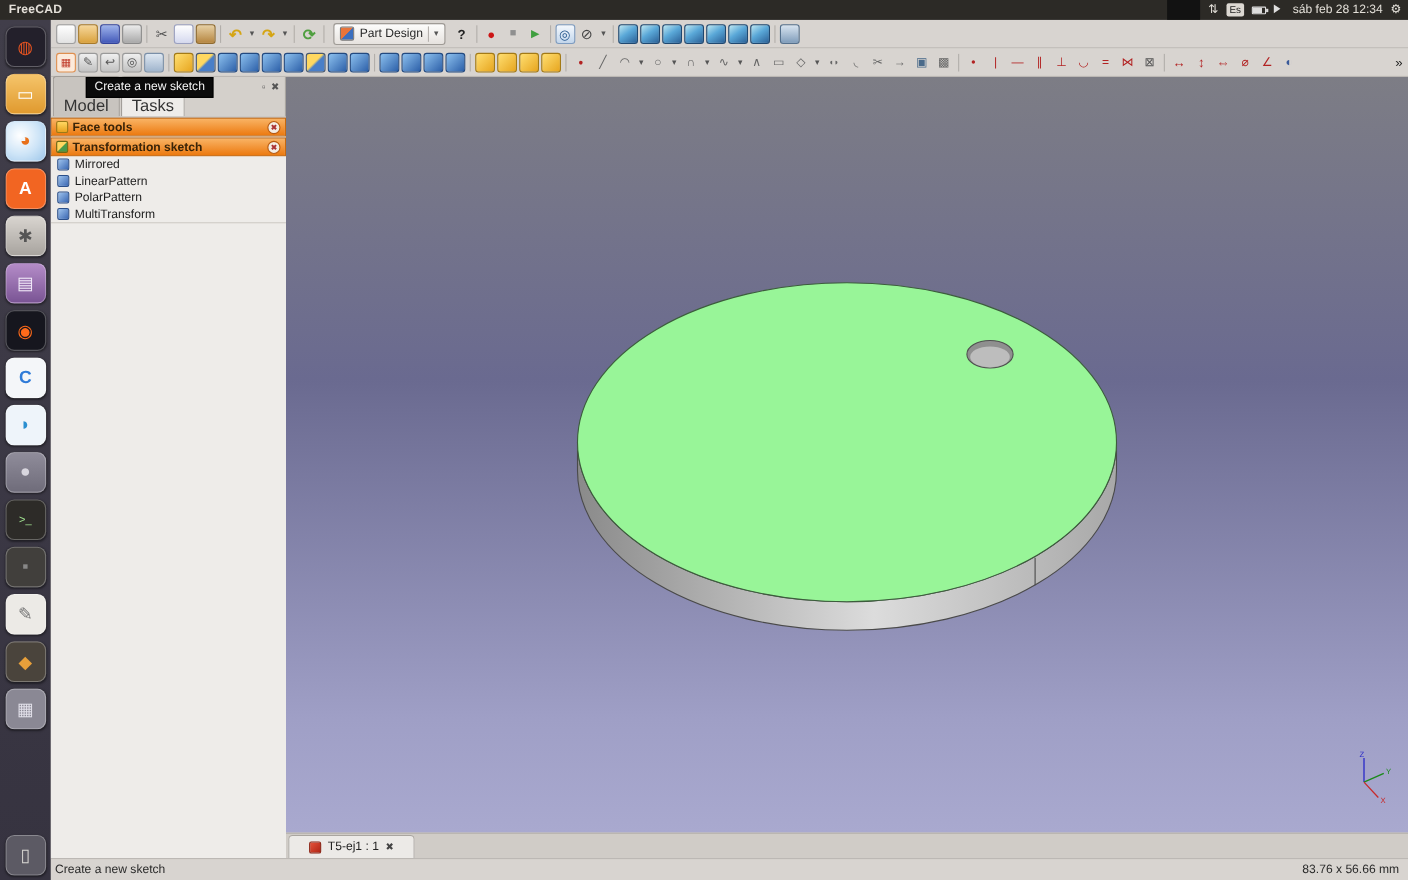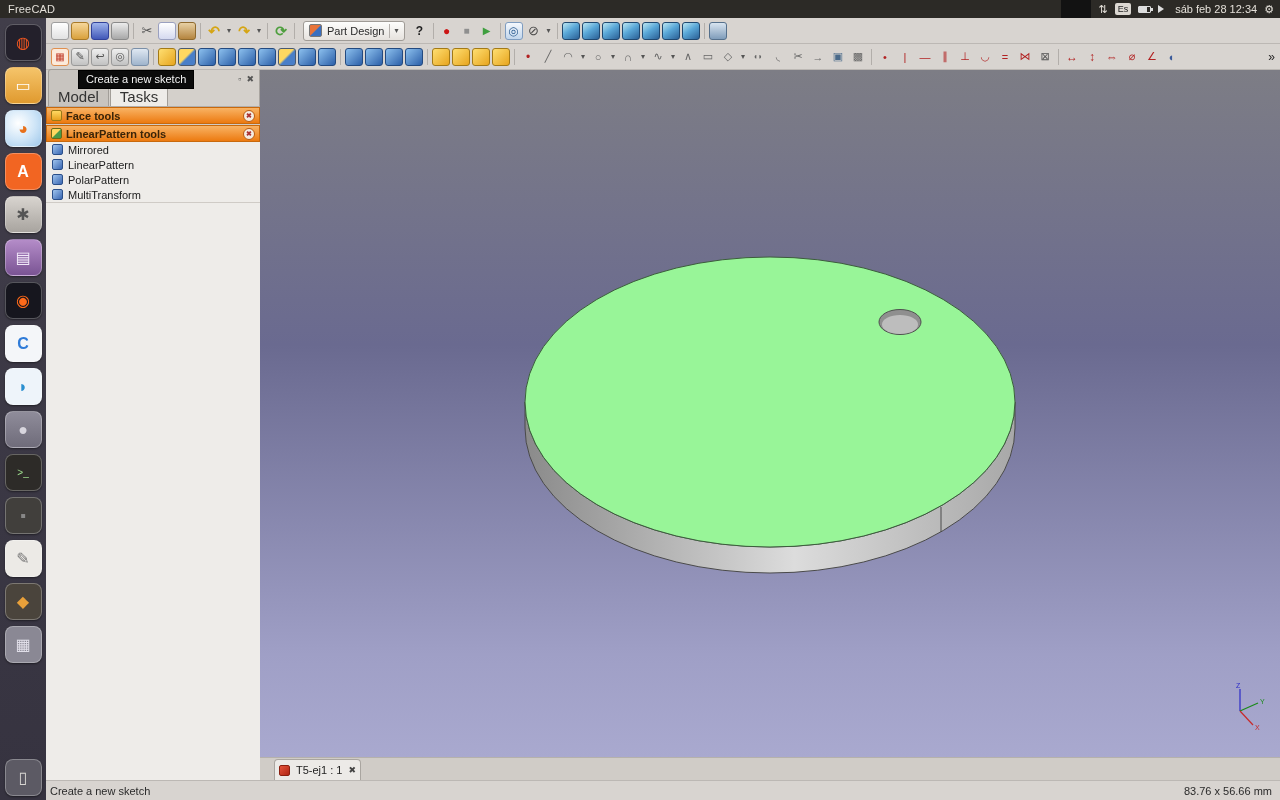--- a/index.html
+++ b/index.html
@@ -2,21 +2,21 @@
 <html><head>
 <meta charset="utf-8">
 <style>
   * { margin:0; padding:0; box-sizing:border-box; }
   body { font-family:"Liberation Sans", sans-serif; background:#000; }
   #screen { position:relative; width:1280px; height:800px; overflow:hidden; background:#444; }
 
   
   .topbar { position:absolute; left:0; top:0; width:1280px; height:18px; background:#2c2a26;
             color:#e3dfd8; display:flex; align-items:center; justify-content:space-between; font-size:11px; z-index:60; }
-  .tb-title { padding-left:8px; font-weight:normal; letter-spacing:.2px; }
+  .tb-title { padding-left:8px; font-weight:bold; letter-spacing:.2px; }
   .tb-right { display:flex; align-items:center; gap:7px; padding-right:6px; height:100%; }
   .tb-darkseg { width:30px; height:18px; background:#121212; }
   .tb-ic { font-size:11px; line-height:18px; }
   .tb-kbd { background:#dcd8d2; color:#222; font-size:9px; padding:0 3px; border-radius:2px; line-height:12px; }
   .tb-batt { display:flex; align-items:center; }
   .batt-body { width:13px; height:7px; border:1px solid #ddd; border-radius:1px; position:relative;
                background:linear-gradient(90deg,#ddd 75%, transparent 75%); }
   .batt-body::after { content:""; position:absolute; right:-3px; top:1px; width:2px; height:3px; background:#ddd; }
   .spk { display:inline-block; width:0; height:0; border:4px solid transparent; border-left:6px solid #ddd; }
   .tb-clock { font-size:11px; }
@@ -68,21 +68,21 @@
              padding:2px 7px 3px; border:1px solid #000; z-index:70; white-space:nowrap; }
 
   
   .viewport { position:absolute; left:214px; top:52px; width:1020px; height:687px; overflow:hidden; }
   .scene { position:absolute; left:0; top:0; }
   .axiswidget { position:absolute; right:12px; bottom:26px; }
 
   
   .tabstrip { position:absolute; left:214px; bottom:20px; width:1020px; height:23px; background:#d0ccc7;
               border-top:1px solid #b5b1ac; display:flex; align-items:flex-end; }
-  .doctab { margin-left:14px; height:21px; display:flex; align-items:center; gap:6px; padding:0 4px;
+  .doctab { margin-left:2px; height:21px; display:flex; align-items:center; gap:6px; padding:0 18px;
             background:#eceae7; border:1px solid #a9a5a0; border-bottom:none; border-radius:4px 4px 0 0; font-size:11px; color:#222; }
   .doctab-ic { width:11px; height:11px; border-radius:2px; background:linear-gradient(135deg,#e5533a,#b02515); border:1px solid #8a1f10; }
   .doctab-x { font-size:9px; color:#444; }
 
   
   .statusbar { position:absolute; left:0; bottom:0; width:1234px; height:20px; background:#d8d4d0; border-top:1px solid #bcb8b4;
                display:flex; align-items:center; justify-content:space-between; padding:0 8px 0 4px; font-size:11px; color:#2a2a2a; }
 </style>
 </head>
 <body>
@@ -148,21 +148,21 @@
         <div class="section">
           <div class="sec-head">
             <span class="sec-ic" style="background:linear-gradient(#ffd861,#e8a21f);border:1px solid #9a7a18"></span>
             <span class="sec-title">Face tools</span>
             <span class="sec-x">✖</span>
           </div>
         </div>
         <div class="section">
           <div class="sec-head">
             <span class="sec-ic" style="background:linear-gradient(135deg,#ffd861 45%,#4a9a4a 55%);border:1px solid #6a6a18"></span>
-            <span class="sec-title">LinearPattern tools</span>
+            <span class="sec-title">Transformation sketch</span>
             <span class="sec-x">✖</span>
           </div>
           <div>
 
               <div class="task-item">
                 <span class="task-ic" style="background: linear-gradient(135deg, rgb(159, 196, 238), rgb(58, 103, 178)); border: 1px solid rgb(42, 79, 138);"></span>
                 <span class="task-label">Mirrored</span>
               </div>
 
               <div class="task-item">

